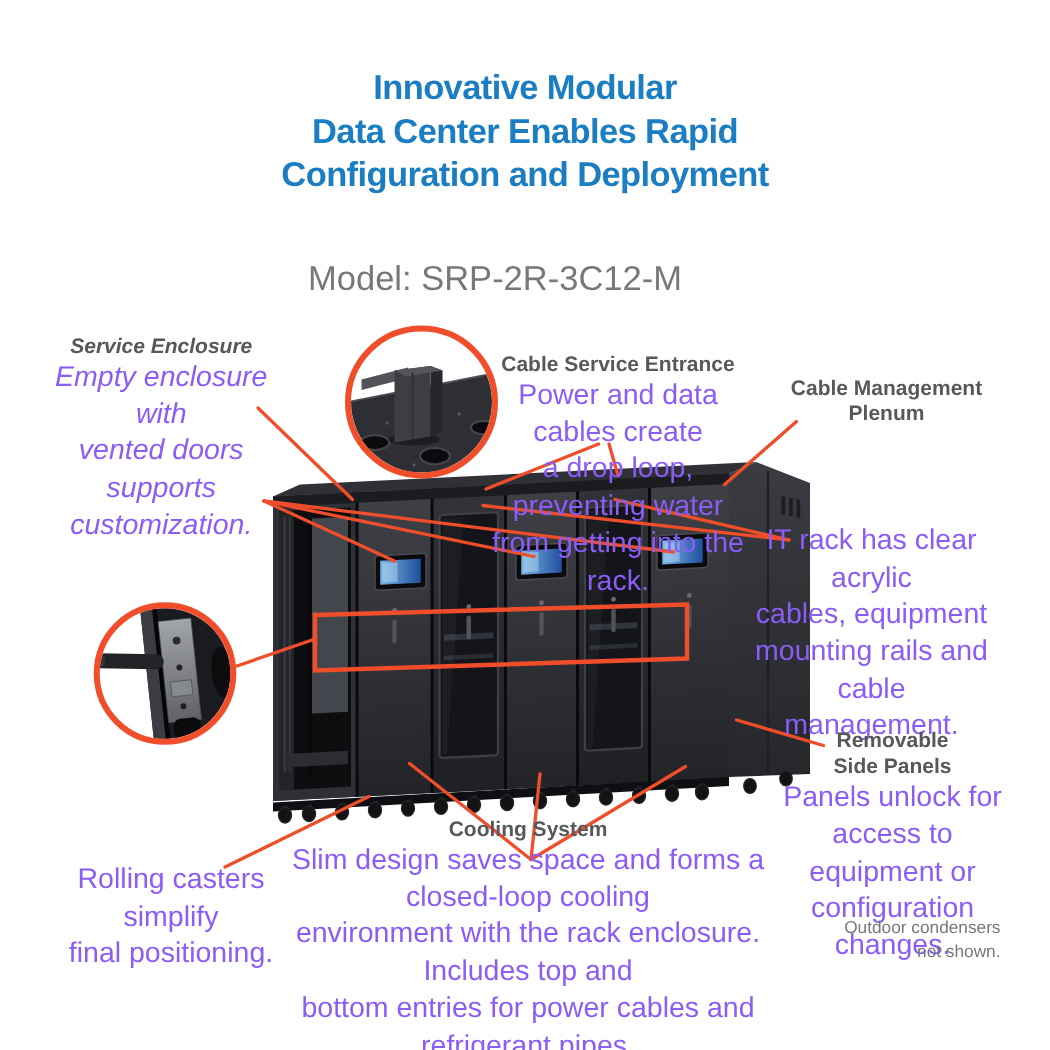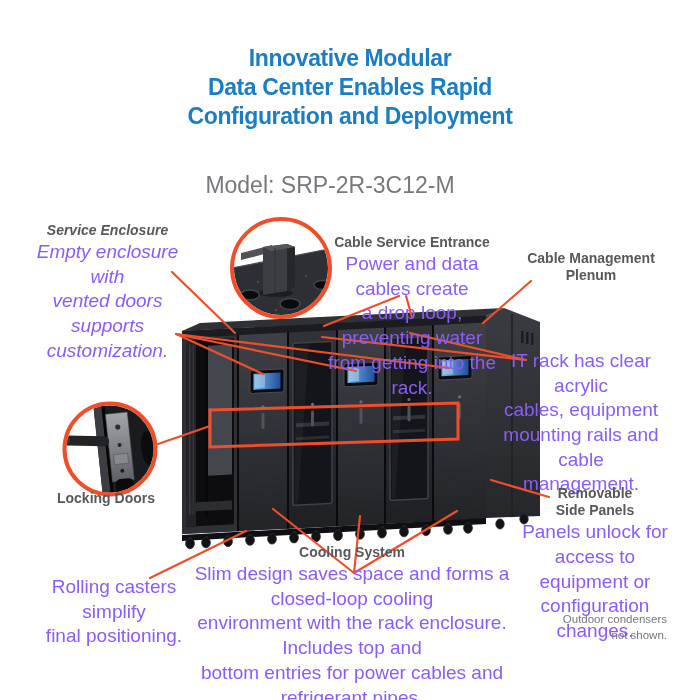--- a/index.html
+++ b/index.html
@@ -304,21 +304,20 @@
 
 <div class="callout" id="co-removable">
   <span class="head pre">Removable
 Side Panels</span>
   <span class="body pre">Panels unlock for
 access to equipment or
 configuration changes.</span>
 </div>
 
 <div class="callout" id="co-locking">
-  <span class="head">Locking Doors</span>
 </div>
 
 <div class="callout" id="co-casters">
   <span class="body pre">Rolling casters simplify
 final positioning.</span>
 </div>
 
 <div class="callout" id="co-cooling">
   <span class="head">Cooling System</span>
   <span class="body pre">Slim design saves space and forms a closed-loop cooling

